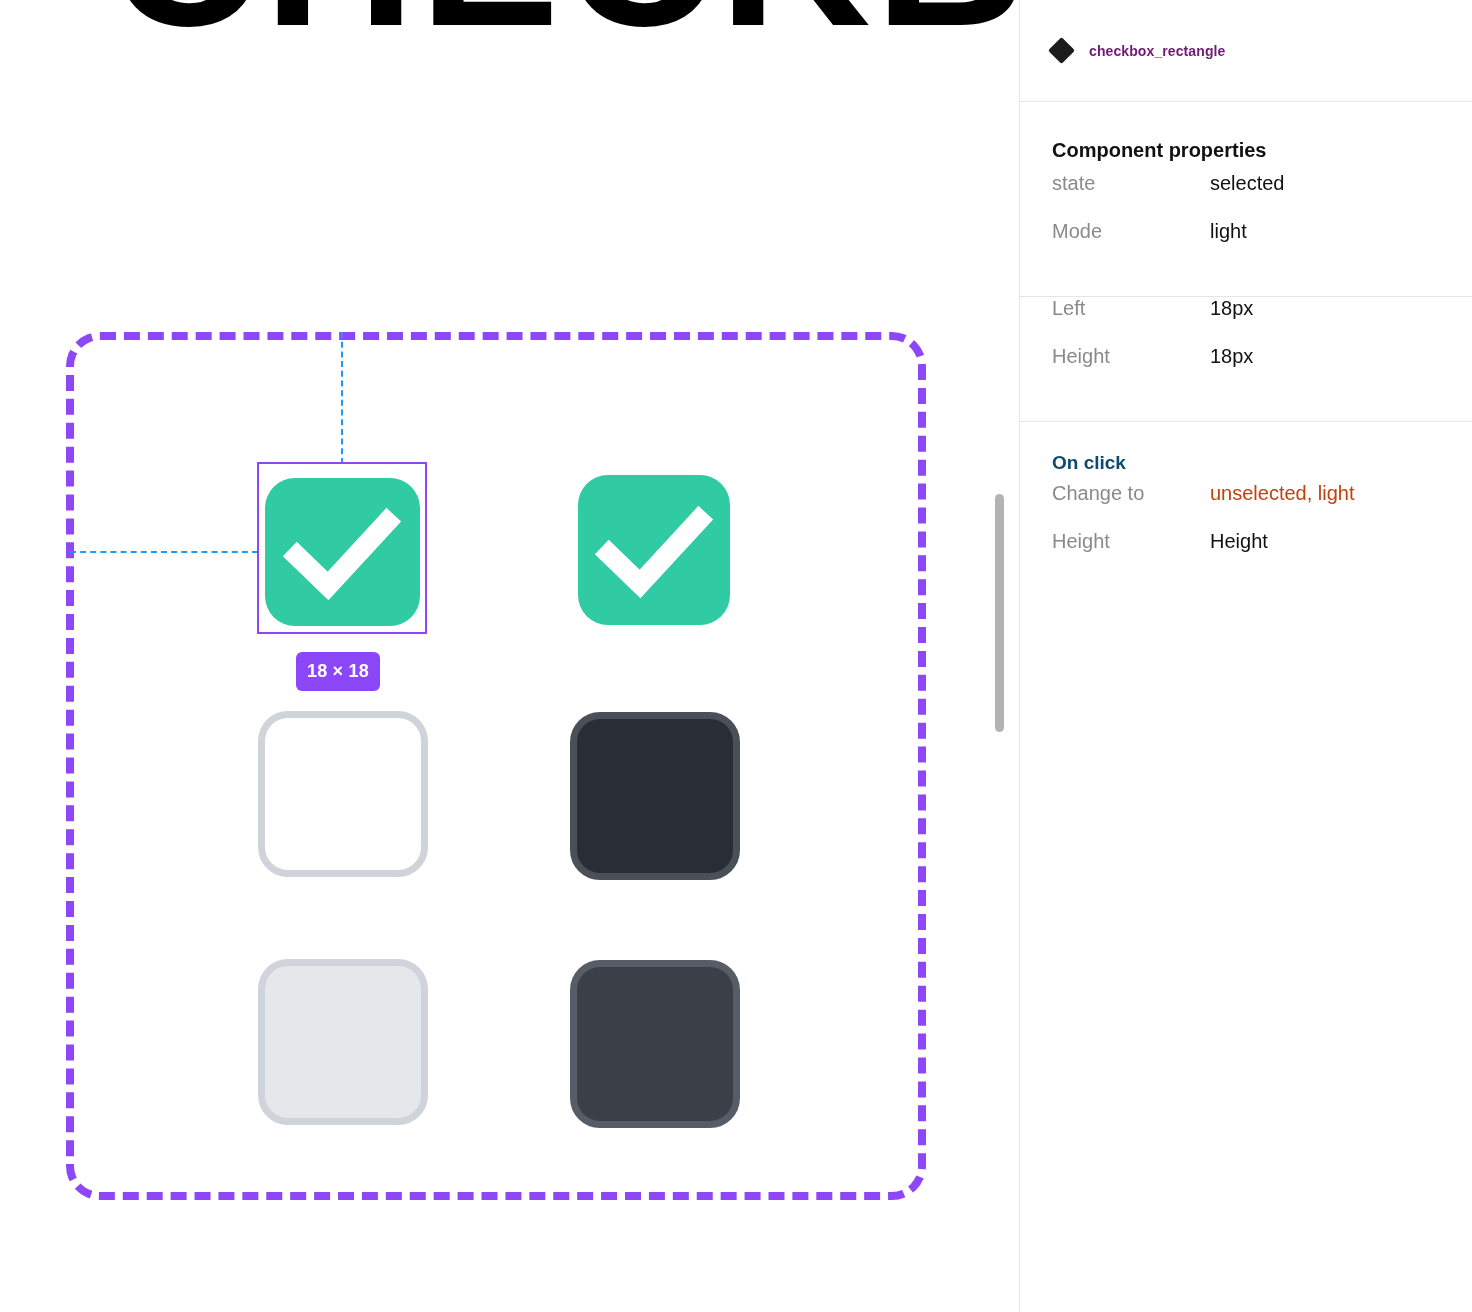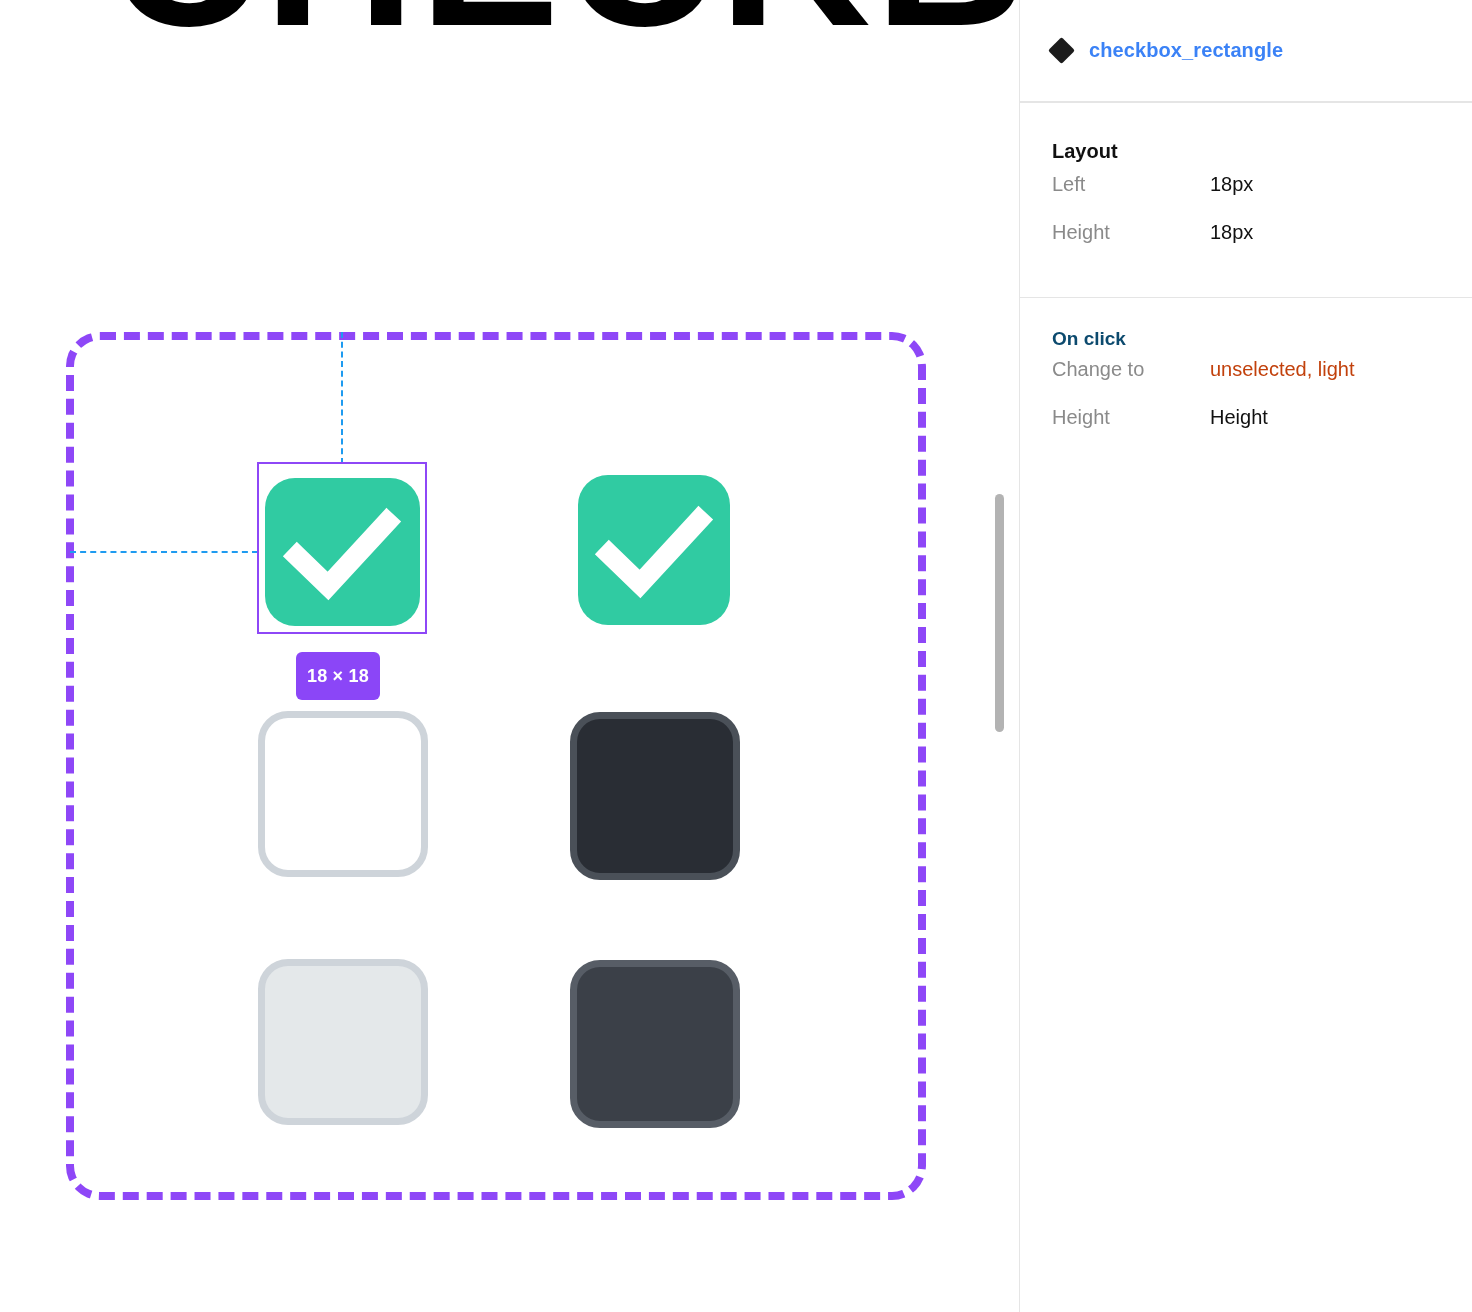--- a/index.html
+++ b/index.html
@@ -82,21 +82,21 @@
     height: 172px;
     border: 2px solid #8e47f7;
     box-sizing: border-box;
   }
 
   
   .size-badge {
     position: absolute;
     left: 296px;
     top: 652px;
-    height: 48px;
+    height: 39px;
     padding: 0 11px;
     background: #8b46f7;
     color: #ffffff;
     font-size: 18px;
     font-weight: 700;
     border-radius: 6px;
     display: flex;
     align-items: center;
     justify-content: center;
     letter-spacing: 0.2px;
@@ -146,23 +146,23 @@
   }
   .diamond {
     width: 19px;
     height: 19px;
     background: #1c1c1c;
     transform: rotate(45deg);
     border-radius: 2px;
     flex: 0 0 auto;
   }
   .comp-name {
-    font-size: 20px;
-    font-weight: 700;
-    color: #3b82f6;
+    font-size: 14px;
+    font-weight: 700;
+    color: #701a75;
     letter-spacing: 0.1px;
   }
   .sec-title {
     font-size: 20px;
     font-weight: 700;
     color: #111111;
     margin: 0;
     padding-top: 37px;
     padding-bottom: 10px;
   }
@@ -243,24 +243,38 @@
   </div>
 
   <div id="panel">
 
     <div class="panel-header">
       <div class="diamond"></div>
       <div class="comp-name">checkbox_rectangle</div>
     </div>
     <div class="divider"></div>
 
+    <div class="panel-section">
+      <div class="sec-title">Component properties</div>
+
+      <div class="prop-row">
+        <div class="prop-key">state</div>
+        <div class="prop-val">selected</div>
+      </div>
+
+      <div class="prop-row">
+        <div class="prop-key">Mode</div>
+        <div class="prop-val">light</div>
+      </div>
+
+      <div class="pad-bottom-md"></div>
+    </div>
     <div class="divider"></div>
 
     <div class="panel-section">
-      <div class="sec-title">Layout</div>
 
       <div class="prop-row">
         <div class="prop-key">Left</div>
         <div class="prop-val">18px</div>
       </div>
       <div class="prop-row">
         <div class="prop-key">Height</div>
         <div class="prop-val">18px</div>
       </div>
 

